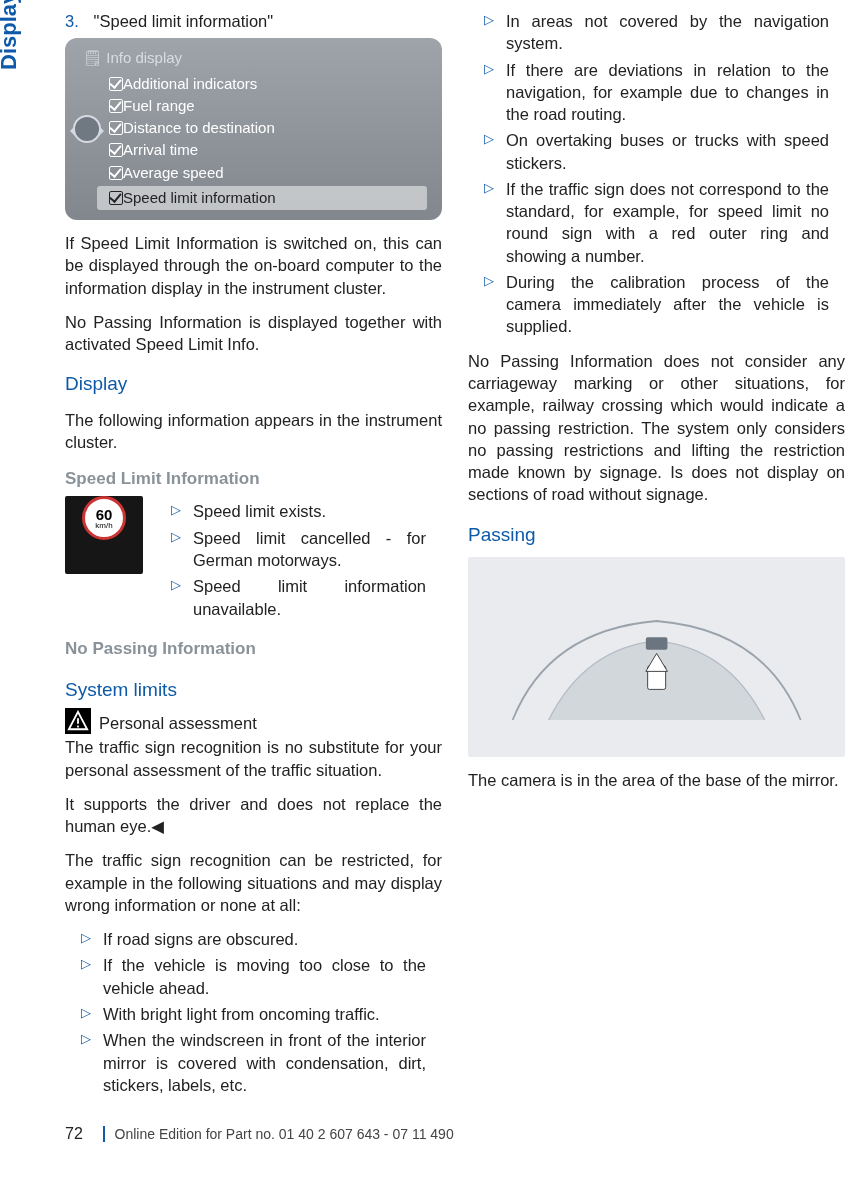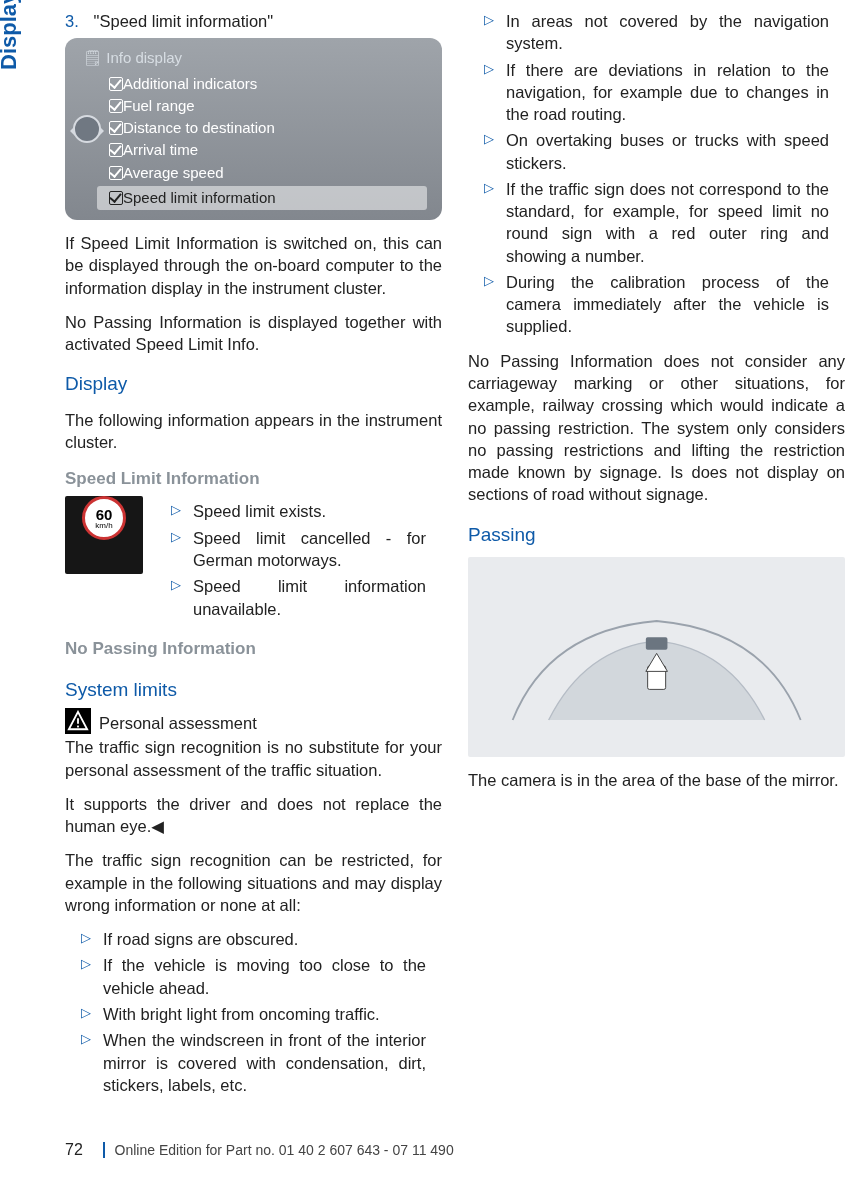--- a/index.html
+++ b/index.html
@@ -123,21 +123,21 @@
     display:flex;align-items:center;justify-content:center;
   }
   .warn-icon svg{width:22px;height:22px;}
   .camera-box{
     width:100%; height:200px; background:#e9ebee; border-radius:2px;
     display:flex;align-items:center;justify-content:center; margin:10px 0;
     break-inside:avoid;
   }
   .camera-box svg{width:90%;height:90%;}
   .footer {
-    position:absolute; left:65px; bottom:20px; width:780px;
+    position:absolute; left:65px; bottom:36px; width:780px;
     font-size:14px; color:#444;
   }
   .footer .pn{ font-size:16px; color:#222; display:inline-block; margin-right:10px;}
   .footer .bar{ display:inline-block; width:2px; height:16px; background:#0e5aa8; vertical-align:-3px; margin:0 6px;}
 </style>
 </head>
 <body>
 
 <div class="side-tab">Displays</div>
 

